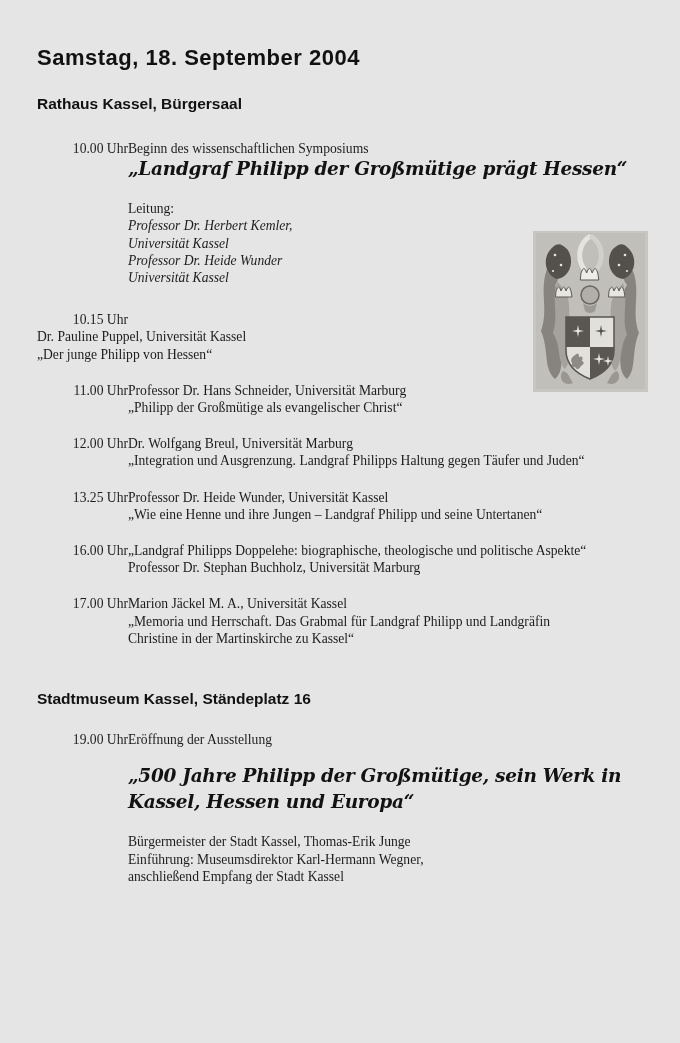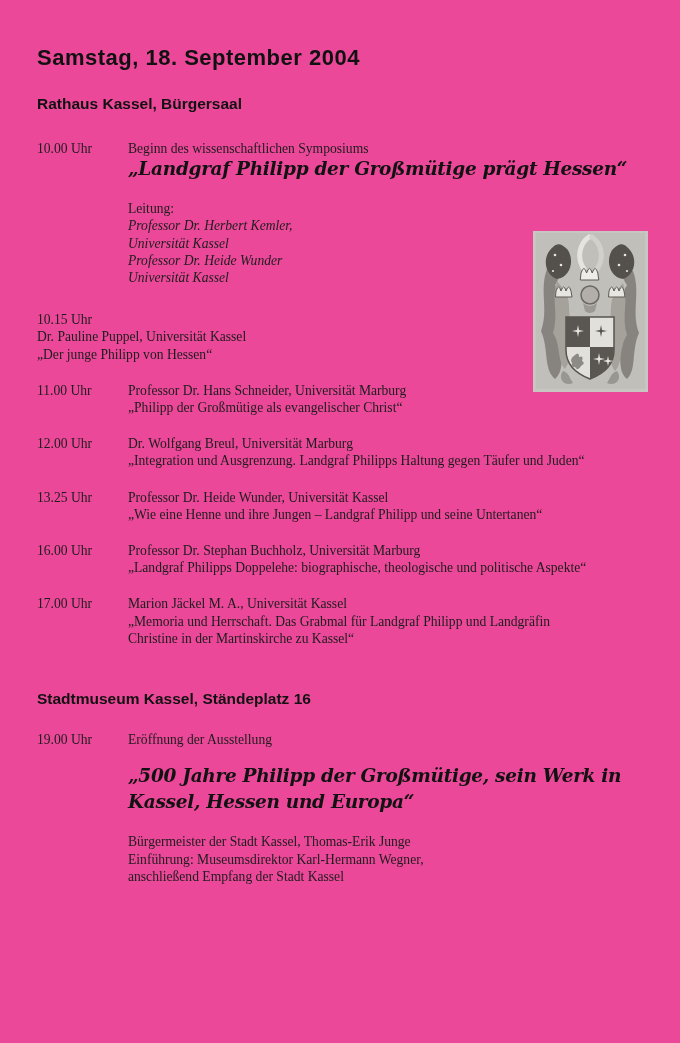--- a/index.html
+++ b/index.html
@@ -1,21 +1,21 @@
 <!DOCTYPE html>
 <html><head>
 <meta charset="utf-8">
 <style>
   * { margin: 0; padding: 0; box-sizing: border-box; }
   html, body { background: #ffffff; }
   .page {
     position: relative;
     width: 680px;
     height: 1043px;
-    background: #ec4899;
+    background: #e5e5e5;
     color: #1c1c1c;
     font-family: "Liberation Serif", serif;
     font-size: 13.6px;
     line-height: 17.2px;
     padding: 46px 30px 0 37px;
     overflow: hidden;
   }
   .date-heading {
     font-family: "Liberation Sans", sans-serif;
     font-weight: bold;
@@ -27,21 +27,21 @@
   .venue-heading {
     font-family: "Liberation Sans", sans-serif;
     font-weight: bold;
     font-size: 15.5px;
     line-height: 17px;
     color: #111;
   }
   .venue-heading.first { margin-top: 25px; }
   .venue-heading.second { margin-top: 43px; }
   .row { display: flex; align-items: flex-start; }
-  .row .time { width: 91px; flex-shrink: 0; }
+  .row .time { width: 91px; flex-shrink: 0; text-align: right; }
   .row .content { width: 522px; }
   .opening-row { margin-top: 28px; }
   .opening-row.second { margin-top: 24px; }
   .script-title {
     font-family: "DejaVu Serif", serif;
     font-style: italic;
     font-weight: bold;
     font-size: 18.5px;
     line-height: 24px;
     letter-spacing: -0.3px;
@@ -118,22 +118,22 @@
     <div class="time">13.25 Uhr</div>
     <div class="content">
       <div>Professor Dr. Heide Wunder, Universität Kassel</div>
       <div>„Wie eine Henne und ihre Jungen – Landgraf Philipp und seine Untertanen“</div>
     </div>
   </div>
 
   <div class="row talk">
     <div class="time">16.00 Uhr</div>
     <div class="content">
+      <div>„Landgraf Philipps Doppelehe: biographische, theologische und politische Aspekte“</div>
       <div>Professor Dr. Stephan Buchholz, Universität Marburg</div>
-      <div>„Landgraf Philipps Doppelehe: biographische, theologische und politische Aspekte“</div>
     </div>
   </div>
 
   <div class="row talk">
     <div class="time">17.00 Uhr</div>
     <div class="content">
       <div>Marion Jäckel M. A., Universität Kassel</div>
       <div class="narrow">„Memoria und Herrschaft. Das Grabmal für Landgraf Philipp und Landgräfin Christine in der Martinskirche zu Kassel“</div>
     </div>
   </div>

